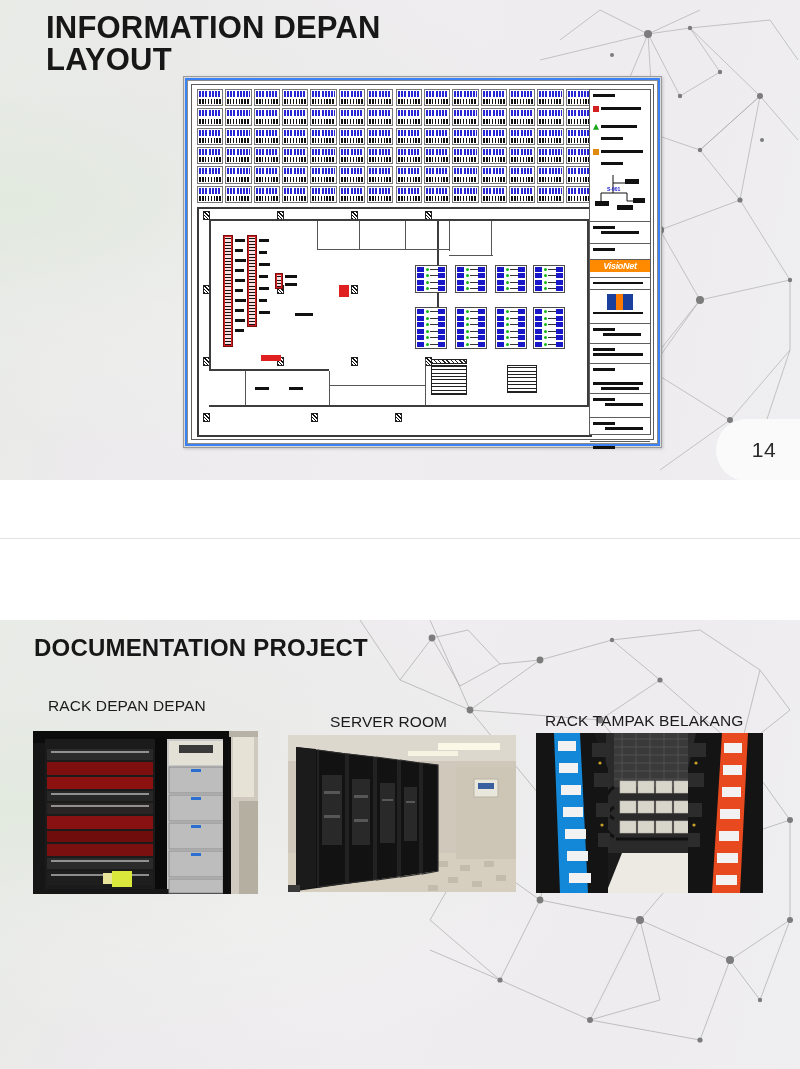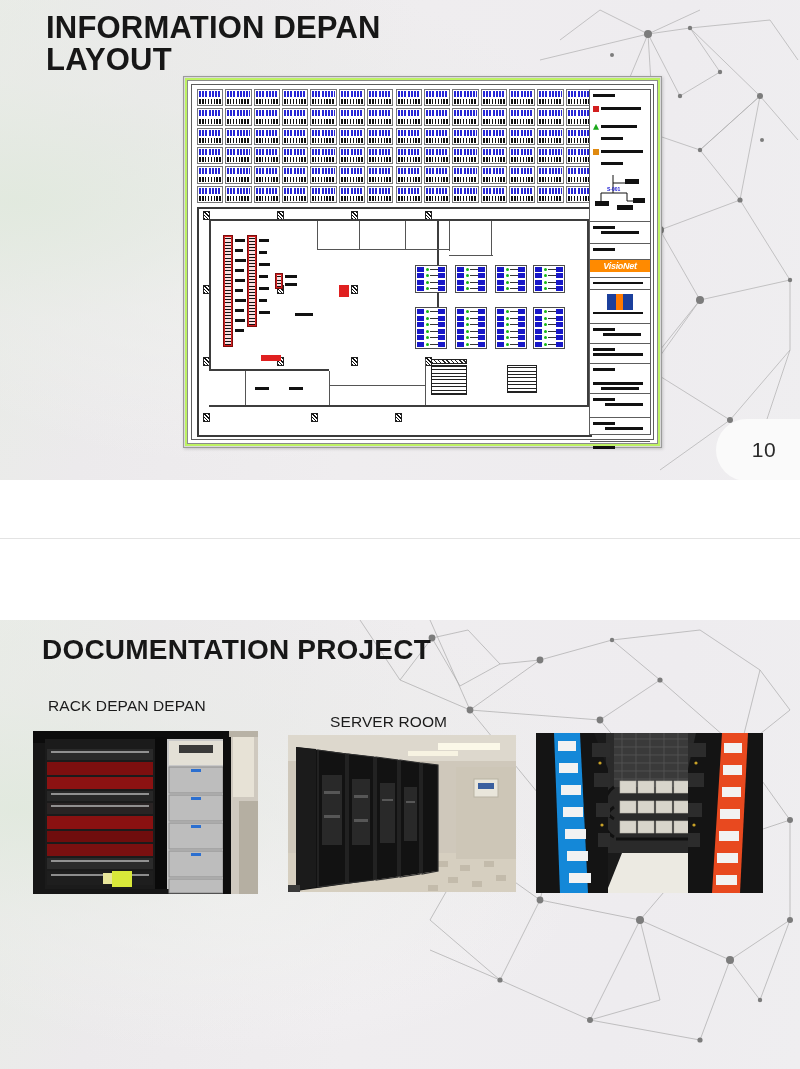--- a/index.html
+++ b/index.html
@@ -18,34 +18,34 @@
       radial-gradient(60% 50% at 30% 62%, rgba(246,244,246,.85) 0%, rgba(239,237,239,0) 70%),
       linear-gradient(100deg,#e9ece7 0%,#eceaec 18%,#efedef 48%,#eeecef 78%,#efeef0 100%);
   }
   .bg-net{ position:absolute; inset:0; }
   .divider{ position:absolute; left:0; width:800px; height:1px; background:#e3e3e3; top:538px; }
 
   
   .slide-title{ position:absolute; font-weight:700; color:#171717;
     letter-spacing:.2px; line-height:1.02; }
   #title-1{ left:46px; top:12px; font-size:31px; width:420px; }
-  #title-2{ left:42px; top:636px; font-size:28px; }
+  #title-2{ left:34px; top:636px; font-size:24px; }
 
   .photo-caption{ position:absolute; font-size:15.5px; color:#1b1b1b;
     letter-spacing:.1px; white-space:nowrap; }
 
   
   #page-pill{ position:absolute; left:716px; top:419px; width:96px; height:62px;
     background:#fafafa; border-radius:32px 0 0 32px;
     display:flex; align-items:center; justify-content:center; }
   #page-pill span{ font-size:21px; color:#2a2a2a; letter-spacing:.5px; }
 
   
   #cad{ position:absolute; left:183px; top:76px; width:479px; height:372px;
-    background:#bef264; border:1px solid #9b9b9b;
+    background:#3b82f6; border:1px solid #9b9b9b;
     box-shadow:0 0 0 1px #d9d9d9 inset, 1px 1px 3px rgba(0,0,0,.18); padding:3px; }
   #cad-inner{ position:relative; width:100%; height:100%;
     border:1px solid #8c8c8c; background:#fff; }
   #cad-sheet{ position:absolute; left:3px; top:3px; right:3px; bottom:3px;
     border:1px solid #5d5d5d; }
 
   
   #outlet-grid{ position:absolute; left:9px; top:8px; width:395px; height:114px;
     display:grid; grid-template-columns:repeat(14,1fr); grid-template-rows:repeat(6,1fr);
     gap:2.2px; }
@@ -892,21 +892,21 @@
               <div class="bar md" style="margin-left:12px;"></div>
           </div>
           <div class="side-box" style="flex:1 1 auto; border-bottom:none;">
             <div class="bar sm"></div>
           </div>
         </div>
       </div>
     </div>
 
     <div id="page-pill">
-      <span>10</span>
+      <span>14</span>
     </div>
   </div>
 
   <div class="divider"></div>
 
   <div class="slide" id="slide-2">
     <div class="bg-base"></div>
     <svg class="bg-net" viewBox="0 0 800 449" preserveAspectRatio="none">
       <g stroke="#9a9a9a" stroke-width="0.7" fill="none" opacity="0.8">
         <path d="M432 18 L468 10 L500 44 L460 66 Z"></path>
@@ -948,20 +948,21 @@
           <circle cx="700" cy="420" r="2.6"></circle>
         <circle cx="760" cy="380" r="2.2"></circle>
           <circle cx="612" cy="20" r="2.2"></circle>
       </g>
     </svg>
 
     <div class="slide-title" id="title-2" style="top:16px;">DOCUMENTATION PROJECT</div>
 
     <div class="photo-caption" style="left:48px; top:77px;">RACK DEPAN DEPAN</div>
     <div class="photo-caption" style="left:330px; top:93px;">SERVER ROOM</div>
+    <div class="photo-caption" style="left:545px; top:92px;">RACK TAMPAK BELAKANG</div>
 
     <div class="photo" style="left:33px; top:111px; width:225px; height:163px;">
       <svg class="ph-layer" viewBox="0 0 225 163" preserveAspectRatio="none">
         <rect width="225" height="163" fill="#d9d4cb"></rect>
         <rect x="0" y="0" width="196" height="163" fill="#161616"></rect>
         <rect x="196" y="0" width="29" height="163" fill="#cfc9bf"></rect>
         <rect x="200" y="6" width="21" height="60" fill="#e7e2d6"></rect>
         <rect x="0" y="0" width="196" height="12" fill="#0c0c0c"></rect>
         <rect x="12" y="8" width="110" height="150" fill="#1b1b1b"></rect>
         <g>

